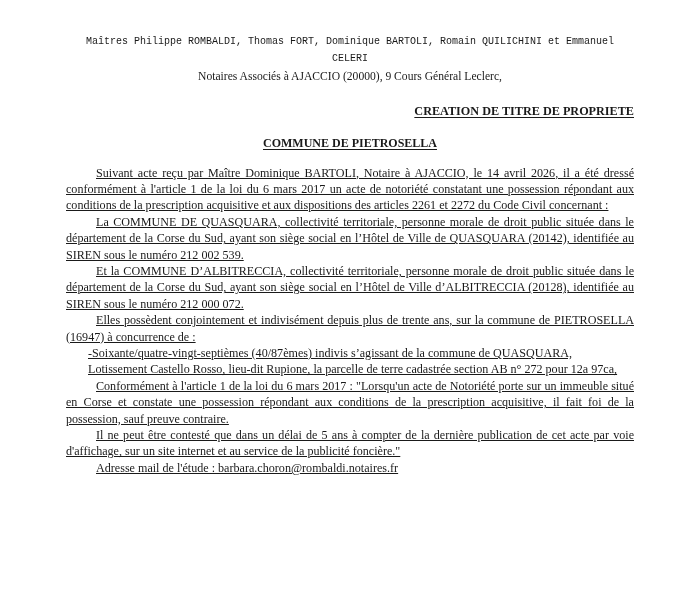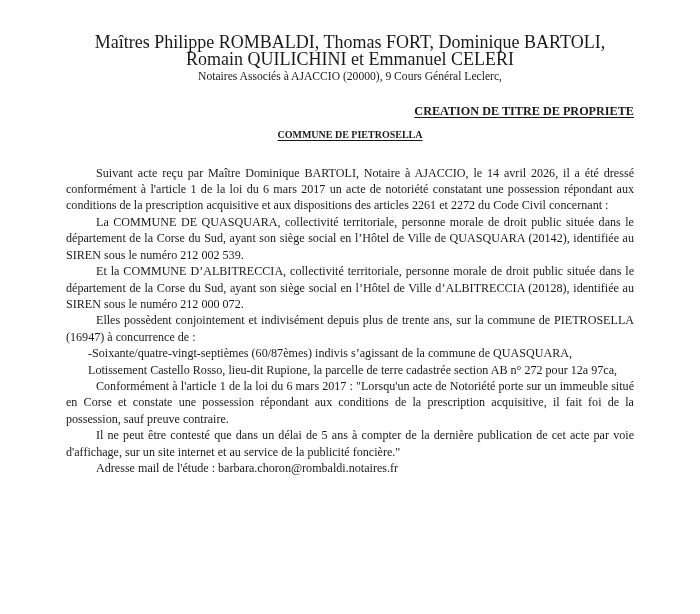--- a/index.html
+++ b/index.html
@@ -22,50 +22,52 @@
     height: 614px;
     padding: 34px 66px 0 66px;
     background: #ffffff;
   }
   
   .masthead {
     text-align: center;
     margin: 0;
   }
   .firm-line {
-    font-size: 18px;
+    font-size: 10px;
     line-height: 16.5px;
     margin: 0 12px;
+    font-family: Liberation Mono, monospace;
   }
   .firm-address {
     font-size: 11.6px;
     line-height: 16.5px;
     margin-top: 2px;
   }
   
   .doc-title {
     text-align: right;
     font-size: 12.2px;
     line-height: 16px;
     margin-top: 17px;
     text-decoration: underline;
     text-underline-offset: 2px;
   }
   .doc-subtitle {
     text-align: center;
-    font-size: 10px;
+    font-size: 12px;
     line-height: 16px;
-    margin-top: 8px;
+    margin-top: 16px;
     font-weight: bold;
     text-decoration: underline;
     text-underline-offset: 2px;
   }
   
   .body-block {
-    margin-top: 22px;
+    margin-top: 14px;
+    text-decoration: underline;
   }
   p.para {
     margin: 0;
     font-size: 12.1px;
     line-height: 16.4px;
     text-align: justify;
     text-indent: 30px;
     hyphens: none;
   }
   p.para.no-indent {
@@ -94,21 +96,21 @@
   <section class="body-block">
 
     <p class="para gap-sm">Suivant acte reçu par Maître Dominique BARTOLI, Notaire à AJACCIO, le 14 avril 2026, il a été dressé conformément à l'article 1 de la loi du 6 mars 2017 un acte de notoriété constatant une possession répondant aux conditions de la prescription acquisitive et aux dispositions des articles 2261 et 2272 du Code Civil concernant :</p>
 
     <p class="para gap-sm">La COMMUNE DE QUASQUARA, collectivité territoriale, personne morale de droit public située dans le département de la Corse du Sud, ayant son siège social en l’Hôtel de Ville de QUASQUARA (20142), identifiée au SIREN sous le numéro 212 002 539.</p>
 
     <p class="para">Et la COMMUNE D’ALBITRECCIA, collectivité territoriale, personne morale de droit public située dans le département de la Corse du Sud, ayant son siège social en l’Hôtel de Ville d’ALBITRECCIA (20128), identifiée au SIREN sous le numéro 212 000 072.</p>
 
     <p class="para gap-sm">Elles possèdent conjointement et indivisément depuis plus de trente ans, sur la commune de PIETROSELLA (16947) à concurrence de :</p>
 
-    <p class="para tight">-Soixante/quatre-vingt-septièmes (60/87èmes) indivis s’agissant de la commune de QUASQUARA,</p>
+    <p class="para tight">-Soixante/quatre-vingt-septièmes (40/87èmes) indivis s’agissant de la commune de QUASQUARA,</p>
 
 
     <p class="para tight">Lotissement Castello Rosso, lieu-dit Rupione, la parcelle de terre cadastrée section AB n° 272 pour 12a 97ca,</p>
 
     <p class="para gap-sm">Conformément à l'article 1 de la loi du 6 mars 2017 : "Lorsqu'un acte de Notoriété porte sur un immeuble situé en Corse et constate une possession répondant aux conditions de la prescription acquisitive, il fait foi de la possession, sauf preuve contraire.</p>
 
     <p class="para gap-sm">Il ne peut être contesté que dans un délai de 5 ans à compter de la dernière publication de cet acte par voie d'affichage, sur un site internet et au service de la publicité foncière."</p>
 
     <p class="para no-indent gap-md" style="text-indent:30px;">Adresse mail de l'étude : barbara.choron@rombaldi.notaires.fr</p>
 

